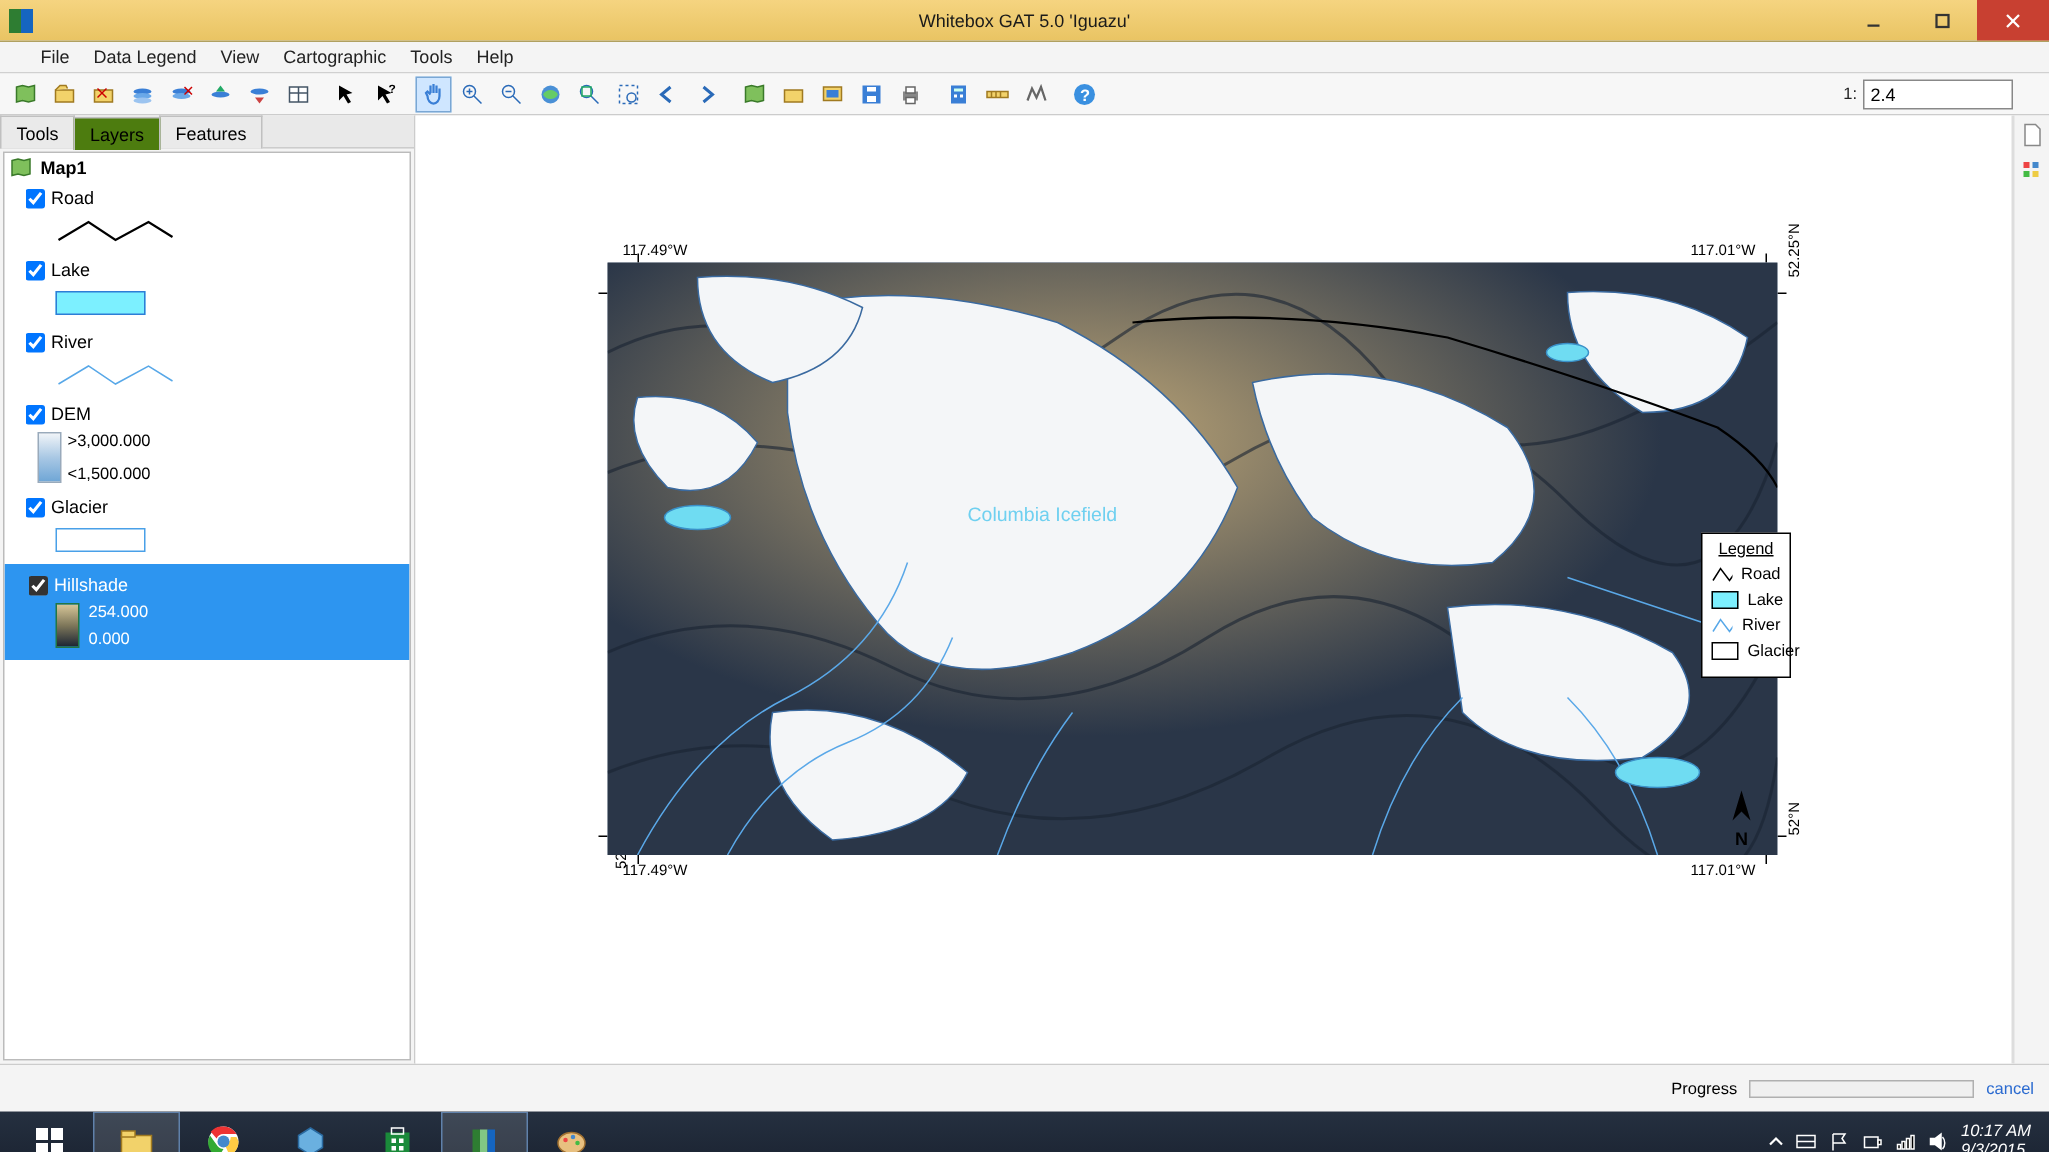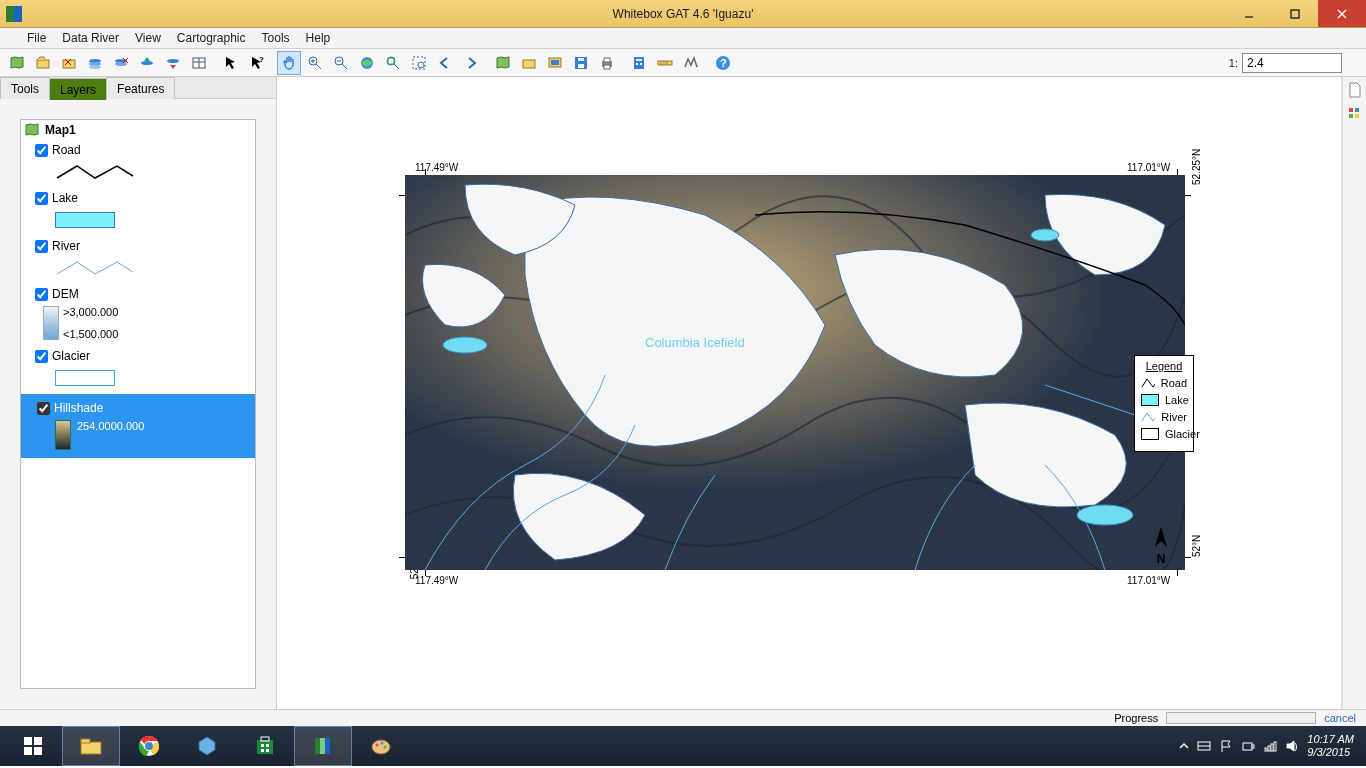--- a/index.html
+++ b/index.html
@@ -26,40 +26,40 @@
 .toolbar .spacer { flex: 1; }
 .toolbar .scale-prefix { font-size: 11px; margin-right: 4px; color: #222; }
 .toolbar .scale-input { width: 100px; height: 20px; border: 1px solid #888; font-size: 12px; padding: 1px 4px; margin-right: 20px; background:#fff; }
 
 
 .content { display: flex; height: calc(768px - 28px - 21px - 28px - 19px - 40px); }
 .left-panel { width: 277px; background: #f4f4f4; border-right: 1px solid #ccc; display: flex; flex-direction: column; }
 .tabs { display: flex; background: #e9e9e9; border-bottom: 1px solid #ccc; height: 22px; }
 .tab { padding: 2px 10px; font-size: 12px; border: 1px solid #c0c0c0; border-bottom: none; background: #eaeaea; margin-right: -1px; height: 22px; display:flex; align-items:center; }
 .tab.active { background: #4d7c0f; border-top: 1px solid #c0c0c0; position: relative; top: 1px; }
-.layer-tree { flex: 1; background: #fff; border: 1px solid #bbb; margin: 20px; overflow: auto; padding-bottom: 6px; }
+.layer-tree { flex: 1; background: #fff; border: 1px solid #bbb; margin: 2px; overflow: auto; padding-bottom: 6px; }
 .tree-row { display: flex; align-items: center; padding: 3px 4px; font-size: 12px; color: #000; }
 .tree-row .chk { margin-right: 4px; width: 13px; height: 13px; }
 .tree-row.indent1 { padding-left: 14px; }
 .tree-row.bold { font-weight: bold; }
 .tree-icon { width: 16px; height: 14px; margin-right: 4px; display: inline-flex; align-items:center; justify-content:center; }
 .tree-icon.map svg{ }
 .layer-symbol { margin: 2px 0 6px 34px; }
 .layer-symbol svg { display:block; }
 .swatch { width: 60px; height: 16px; border: 1px solid #2e7dd6; background: #7cf0ff; margin: 4px 0 8px 34px; }
 .swatch.glacier { background: #fff; border: 1px solid #49a0e8; }
 .dem-legend { margin: 2px 0 6px 22px; display:flex; align-items:flex-start; }
 .dem-gradient { width: 16px; height: 34px; background: linear-gradient(#f0f4f8,#a9c8e4,#6fa6d6); border:1px solid #9ab; margin-right:4px; }
 .dem-labels { font-size: 11px; display:flex; flex-direction:column; justify-content:space-between; height:34px; }
 .hillshade-block { background: #2d95f0; color: #fff; padding: 4px 6px 8px 6px; }
 .hillshade-block .tree-row { color:#fff; padding-left:10px; }
 .hillshade-block .chk { accent-color: #333; }
 .hs-legend { display:flex; align-items:flex-start; margin: 2px 0 0 28px; }
 .hs-gradient { width:16px; height:30px; background: linear-gradient(#d7c698,#7e775a,#1c2533); border:1px solid #274; margin-right:6px; }
-.hs-labels { font-size:11px; display:flex; flex-direction:row; justify-content:flex-end; height:30px; color:#fff; }
+.hs-labels { font-size:11px; display:flex; flex-direction:column; justify-content:space-between; height:30px; color:#fff; }
 
 .center-panel { flex: 1; background: #fff; position: relative; border-right: 1px solid #ddd; }
 .map-canvas { position: absolute; left: 128px; top: 98px; width: 780px; height: 395px; background: linear-gradient(135deg,#2a3b52,#4a5a6e); overflow:hidden; }
 .icefield-label { position:absolute; left: 240px; top: 160px; color:#6fd0f0; font-size:13px; }
 .map-canvas svg.terrain { position:absolute; inset:0; }
 .axis-label { position:absolute; font-size:10px; color:#000; }
 .axis-label.tl { left: 138px; top: 85px; }
 .axis-label.tr { left: 850px; top: 85px; }
 .axis-label.bl { left: 138px; top: 498px; }
 .axis-label.br { left: 850px; top: 498px; }
@@ -75,37 +75,37 @@
 .map-legend .lg-title { text-align:center; text-decoration:underline; margin-bottom:4px; }
 .map-legend .lg-row { display:flex; align-items:center; gap:6px; margin:5px 0; }
 .map-legend .lg-sw { width:18px; height:12px; border:1px solid #000; flex-shrink:0; }
 .north-arrow { position:absolute; right: 170px; top: 448px; text-align:center; font-size:12px; font-weight:bold; }
 .north-arrow svg { display:block; margin:0 auto 1px; }
 
 .right-strip { width: 24px; background: #f4f4f4; border-left: 1px solid #ddd; padding-top: 4px; display:flex; flex-direction:column; align-items:center; gap:6px; }
 .right-strip .ricon { width:18px; height:18px; display:flex; align-items:center; justify-content:center; }
 
 
-.statusbar { height: 17px; background: #f4f4f4; border-top: 1px solid #ccc; display:flex; align-items:center; justify-content:flex-end; padding: 0 10px; font-size:11px; gap:8px; }
+.statusbar { height: 32px; background: #f4f4f4; border-top: 1px solid #ccc; display:flex; align-items:center; justify-content:flex-end; padding: 0 10px; font-size:11px; gap:8px; }
 .statusbar .progress { width:150px; height:12px; border:1px solid #b0b0b0; background:#f0f0f0; }
 
 
 .taskbar { height: 40px; background: linear-gradient(#253040,#1a2230); display:flex; align-items:center; padding:0 4px; }
 .taskbar .tbtn2 { height: 40px; width: 58px; display:flex; align-items:center; justify-content:center; }
 .taskbar .tbtn2.active { background: rgba(255,255,255,0.12); box-shadow: inset 0 0 0 1px rgba(120,170,230,0.6); }
 .taskbar .tray { margin-left:auto; display:flex; align-items:center; gap:8px; color:#fff; font-size:11px; padding-right:8px; }
 .taskbar .tray .clock { line-height:1.15;font-style:italic; }
 .taskbar .tray svg { stroke:#fff; }
 </style>
 </head>
 <body>
 
 <div class="titlebar">
   <div class="app-icon"></div>
-  <div class="title">Whitebox GAT 4.6 'Iguazu'</div>
+  <div class="title">Whitebox GAT 5.0 'Iguazu'</div>
   <div class="win-controls">
     <div class="wbtn">
         <svg width="12" height="12">
           <line x1="2" y1="9" x2="10" y2="9" stroke-width="1.5"></line>
         </svg>
       </div>
     <div class="wbtn">
         <svg width="12" height="12">
           <rect x="2" y="2" width="8" height="8" fill="none" stroke-width="1.5"></rect>
         </svg>
@@ -114,21 +114,21 @@
         <svg width="12" height="12">
           <line x1="2" y1="2" x2="10" y2="10" stroke="#fff" stroke-width="1.5"></line>
           <line x1="10" y1="2" x2="2" y2="10" stroke="#fff" stroke-width="1.5"></line>
         </svg>
       </div>
   </div>
 </div>
 
 <div class="menubar">
   <div class="menu-item">File</div>
-  <div class="menu-item">Data River</div>
+  <div class="menu-item">Data Legend</div>
   <div class="menu-item">View</div>
   <div class="menu-item">Cartographic</div>
   <div class="menu-item">Tools</div>
   <div class="menu-item">Help</div>
 </div>
 
 <div class="toolbar">
   <div class="tbtn">
       <svg width="16" height="16">
         <path d="M2 3l4-1 4 1 4-1v10l-4 1-4-1-4 1z" fill="#7fc05c" stroke="#3a7a2a"></path>

